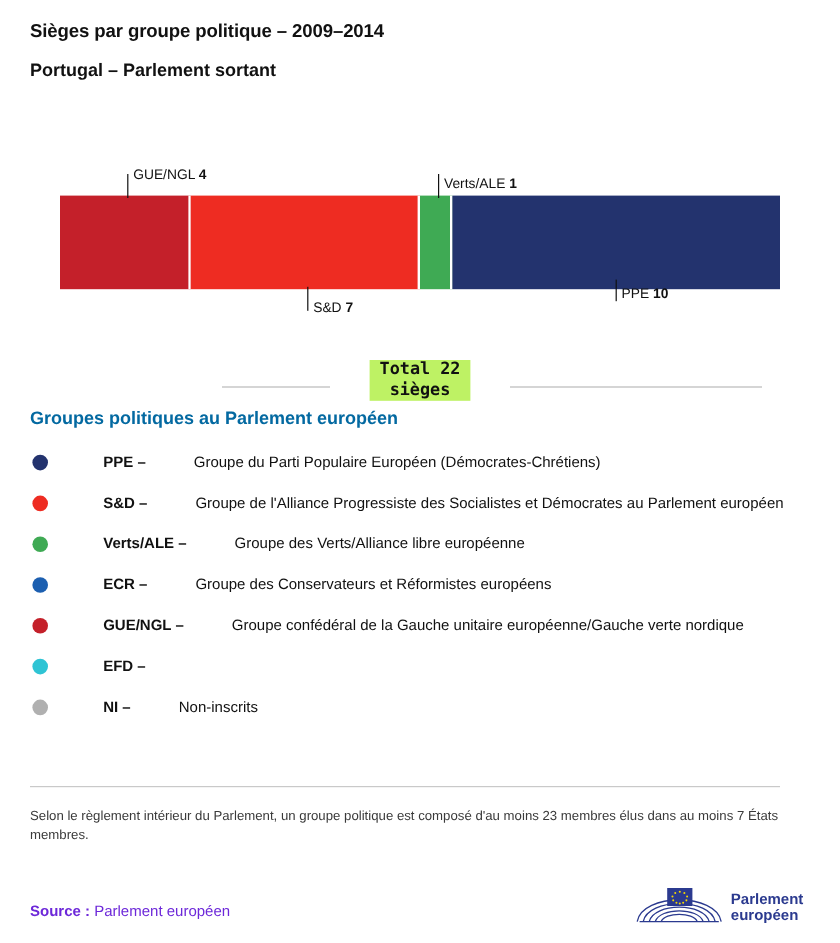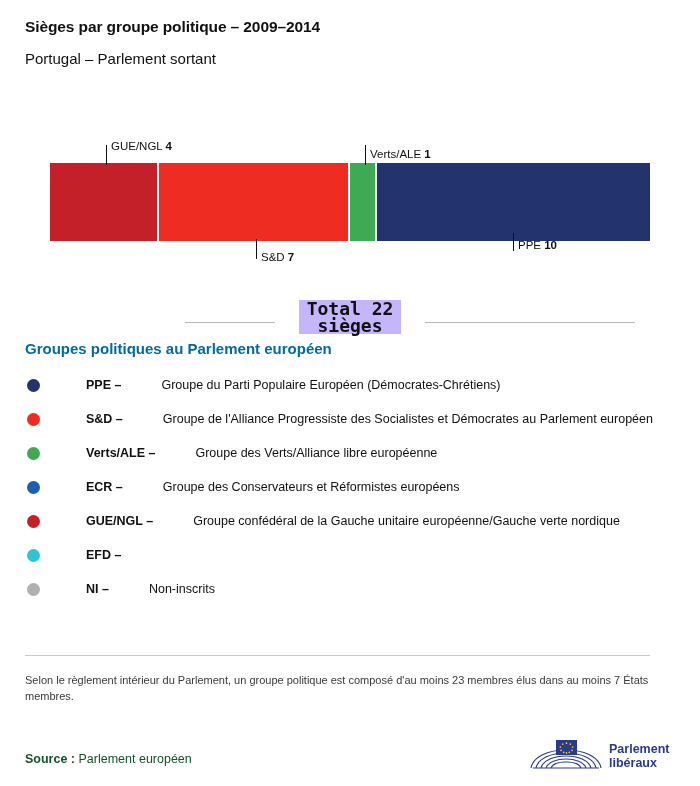--- a/index.html
+++ b/index.html
@@ -30,21 +30,21 @@
     font-size: 15.5px;
     font-weight: bold;
     letter-spacing: -0.1px;
     color: #111111;
   }
   .subtitle {
     position: absolute;
     left: 25px;
     top: 50px;
     font-size: 15px;
-    font-weight: normal;
+    font-weight: bold;
     color: #111111;
   }
 
   
   .bar-area {
     position: absolute;
     left: 50px;
     top: 163px;
     width: 600px;
     height: 78px;
@@ -88,27 +88,27 @@
     position: absolute;
     top: 22px;
     height: 1px;
     background: #b9b9b9;
   }
   .total-line-left { left: 185px; width: 90px; }
   .total-line-right { left: 425px; width: 210px; }
   .total-text {
     display: inline-block;
     font-family: "DejaVu Sans Mono", monospace;
-    font-size: 18px;
+    font-size: 14px;
     font-weight: bold;
     line-height: 17px;
     color: #111111;
     position: relative;
     z-index: 2;
-    background: #c4b5fd;
+    background: #bef264;
     padding: 0 8px;
   }
 
   
   .legend-title {
     position: absolute;
     left: 25px;
     top: 340px;
     font-size: 15px;
     font-weight: bold;
@@ -166,21 +166,21 @@
     line-height: 16px;
     color: #3a3a3a;
   }
 
   
   .source {
     position: absolute;
     left: 25px;
     top: 752px;
     font-size: 12.5px;
-    color: #14532d;
+    color: #6d28d9;
   }
   .source b { font-weight: bold; }
 
   .logo {
     position: absolute;
     left: 529px;
     top: 728px;
     width: 140px;
     height: 42px;
     display: flex;
@@ -323,17 +323,17 @@
           <circle cx="37.5" cy="18.9" r="0.85"></circle>
           <circle cx="34.7" cy="18.3" r="0.85"></circle>
           <circle cx="32.0" cy="16.3" r="0.85"></circle>
           <circle cx="31.4" cy="13.0" r="0.85"></circle>
           <circle cx="33.7" cy="10.1" r="0.85"></circle>
         </g>
       </svg>
     </span>
     <span class="logo-text">
       <span>Parlement</span><br>
-      <span>libéraux</span>
+      <span>européen</span>
     </span>
   </div>
 
 </div>
 
 </body></html>

